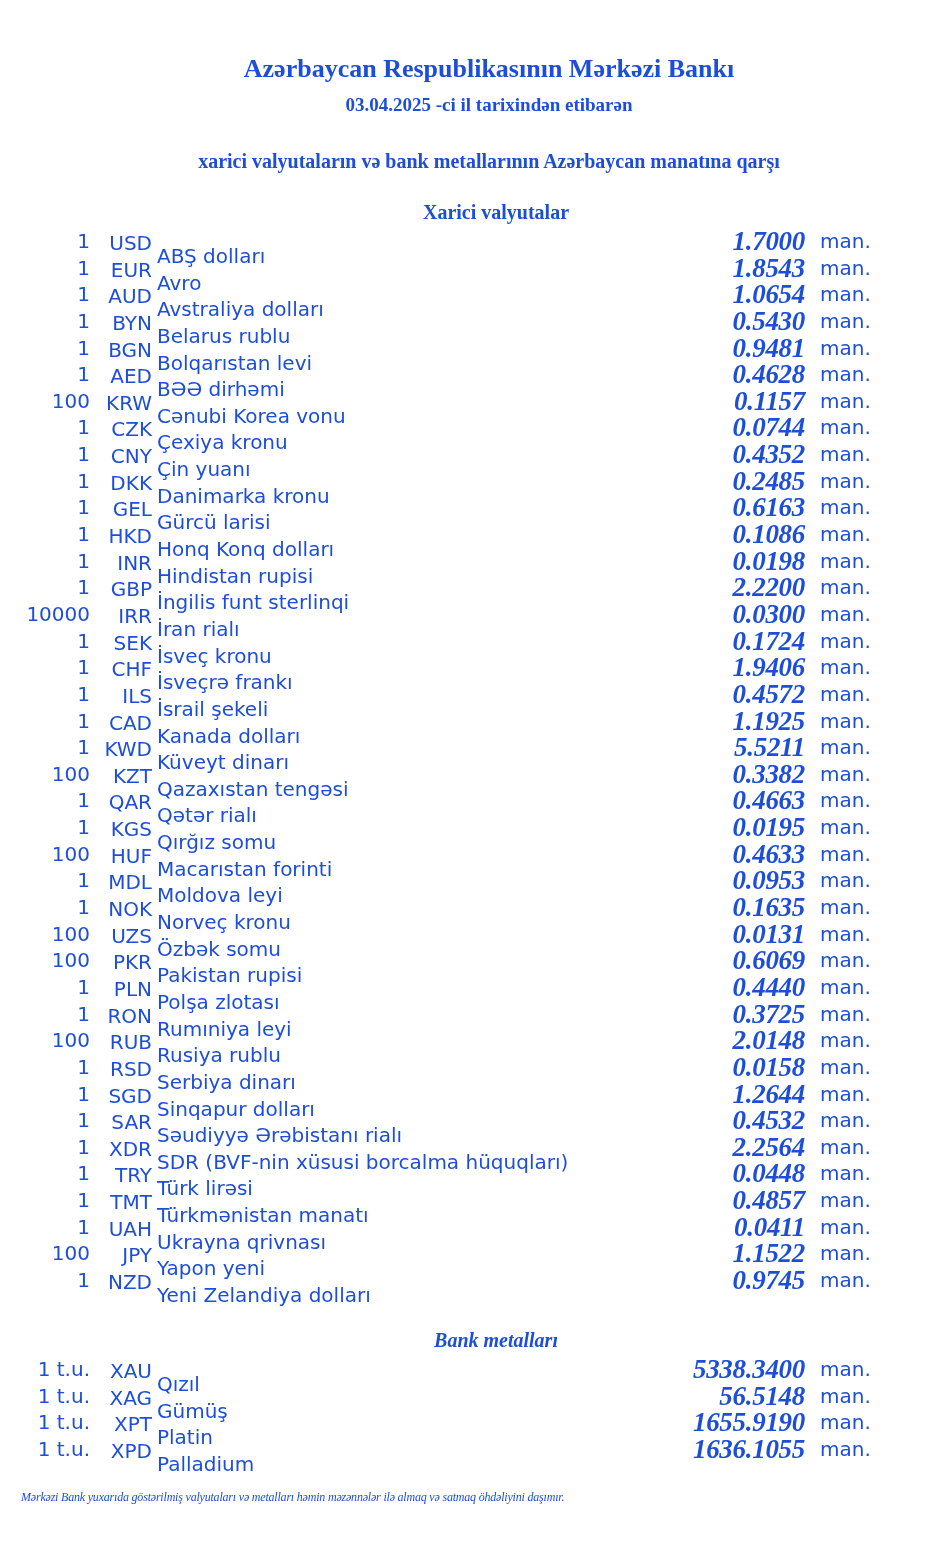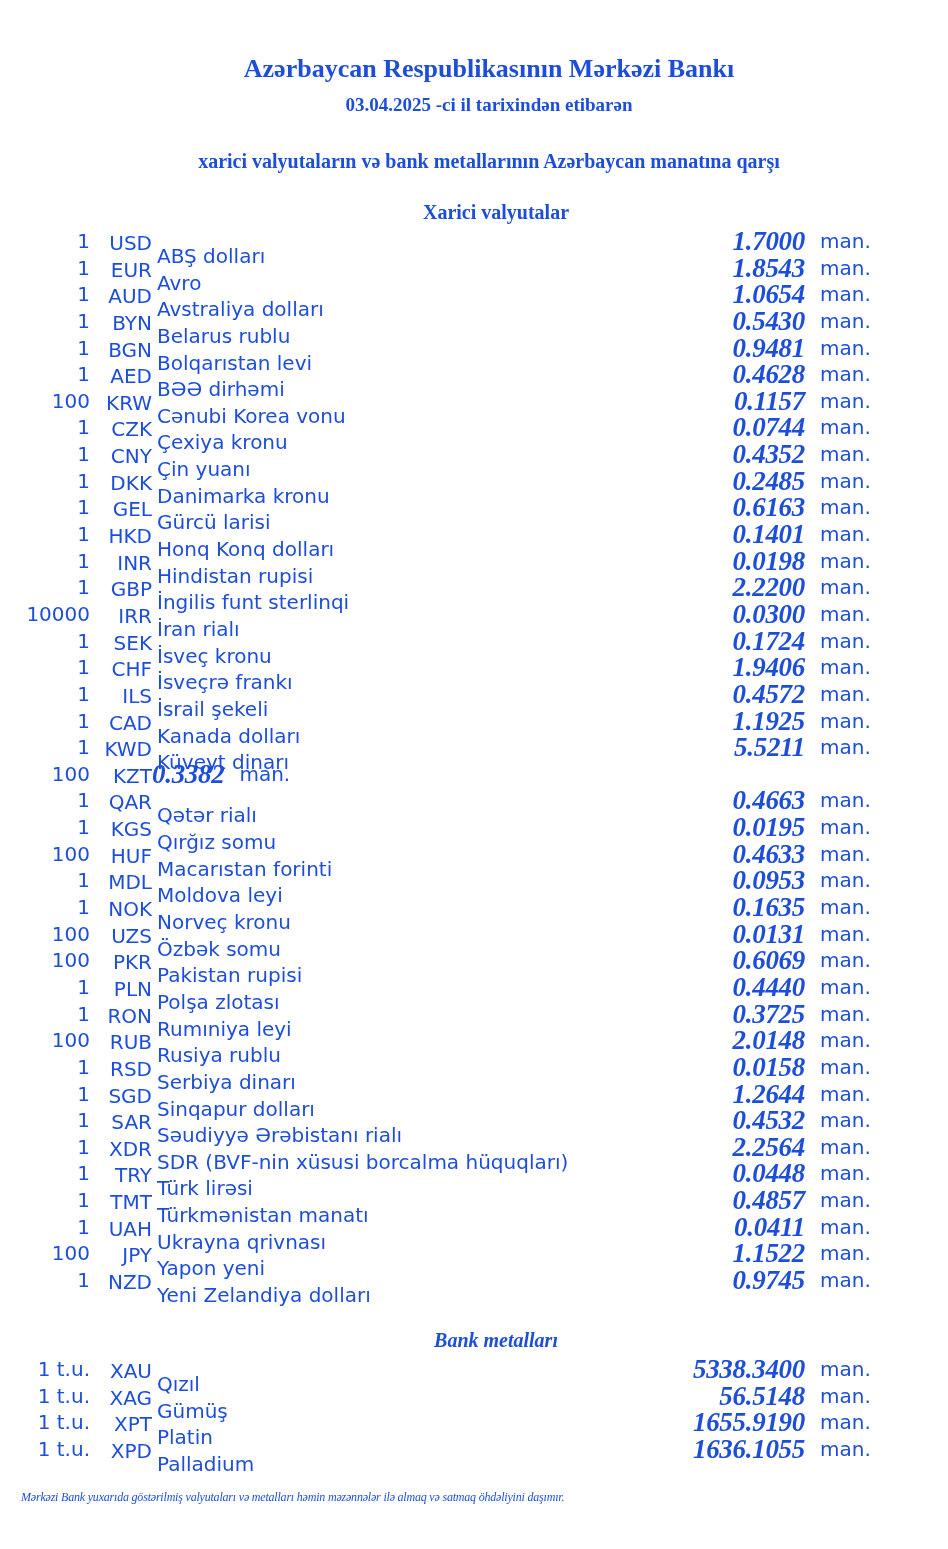--- a/index.html
+++ b/index.html
@@ -173,21 +173,21 @@
         <span class="cell-qty">1</span>
         <span class="cell-code">GEL</span>
         <span class="cell-name">Gürcü larisi</span>
         <span class="cell-rate">0.6163</span>
         <span class="cell-unit">man.</span>
       </div>
       <div class="row">
         <span class="cell-qty">1</span>
         <span class="cell-code">HKD</span>
         <span class="cell-name">Honq Konq dolları</span>
-        <span class="cell-rate">0.1401</span>
+        <span class="cell-rate">0.1086</span>
         <span class="cell-unit">man.</span>
       </div>
       <div class="row">
         <span class="cell-qty">1</span>
         <span class="cell-code">INR</span>
         <span class="cell-name">Hindistan rupisi</span>
         <span class="cell-rate">0.0198</span>
         <span class="cell-unit">man.</span>
       </div>
       <div class="row">
@@ -235,20 +235,21 @@
       <div class="row">
         <span class="cell-qty">1</span>
         <span class="cell-code">KWD</span>
         <span class="cell-name">Küveyt dinarı</span>
         <span class="cell-rate">5.5211</span>
         <span class="cell-unit">man.</span>
       </div>
       <div class="row">
         <span class="cell-qty">100</span>
         <span class="cell-code">KZT</span>
+        <span class="cell-name">Qazaxıstan tengəsi</span>
         <span class="cell-rate">0.3382</span>
         <span class="cell-unit">man.</span>
       </div>
       <div class="row">
         <span class="cell-qty">1</span>
         <span class="cell-code">QAR</span>
         <span class="cell-name">Qətər rialı</span>
         <span class="cell-rate">0.4663</span>
         <span class="cell-unit">man.</span>
       </div>

